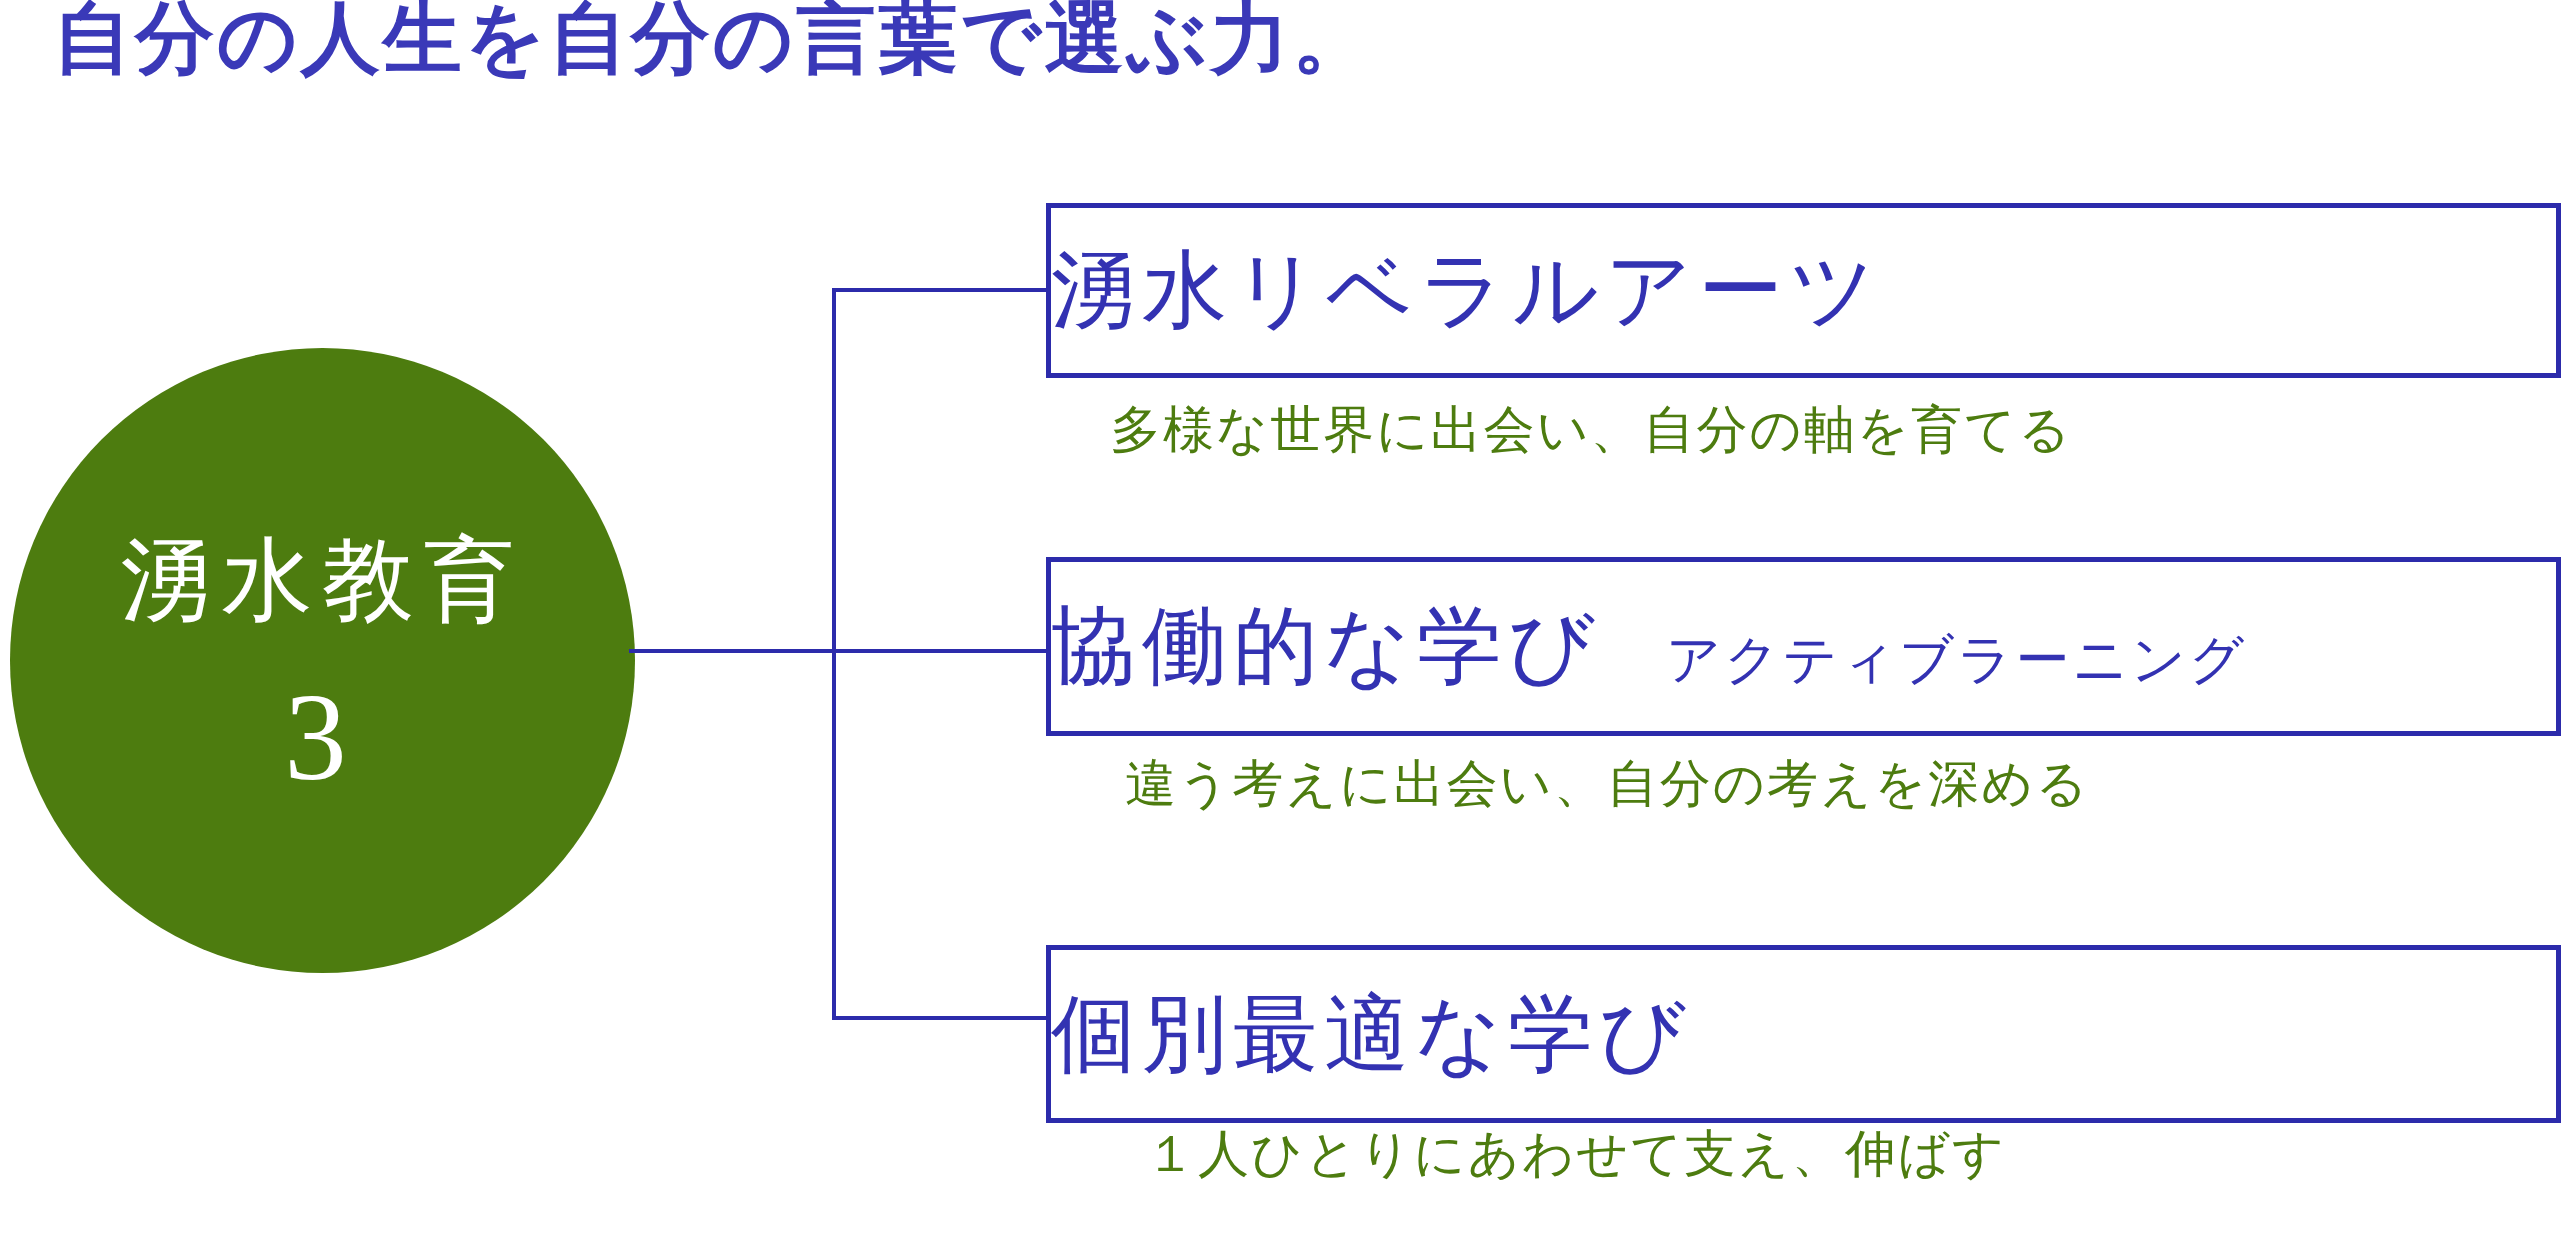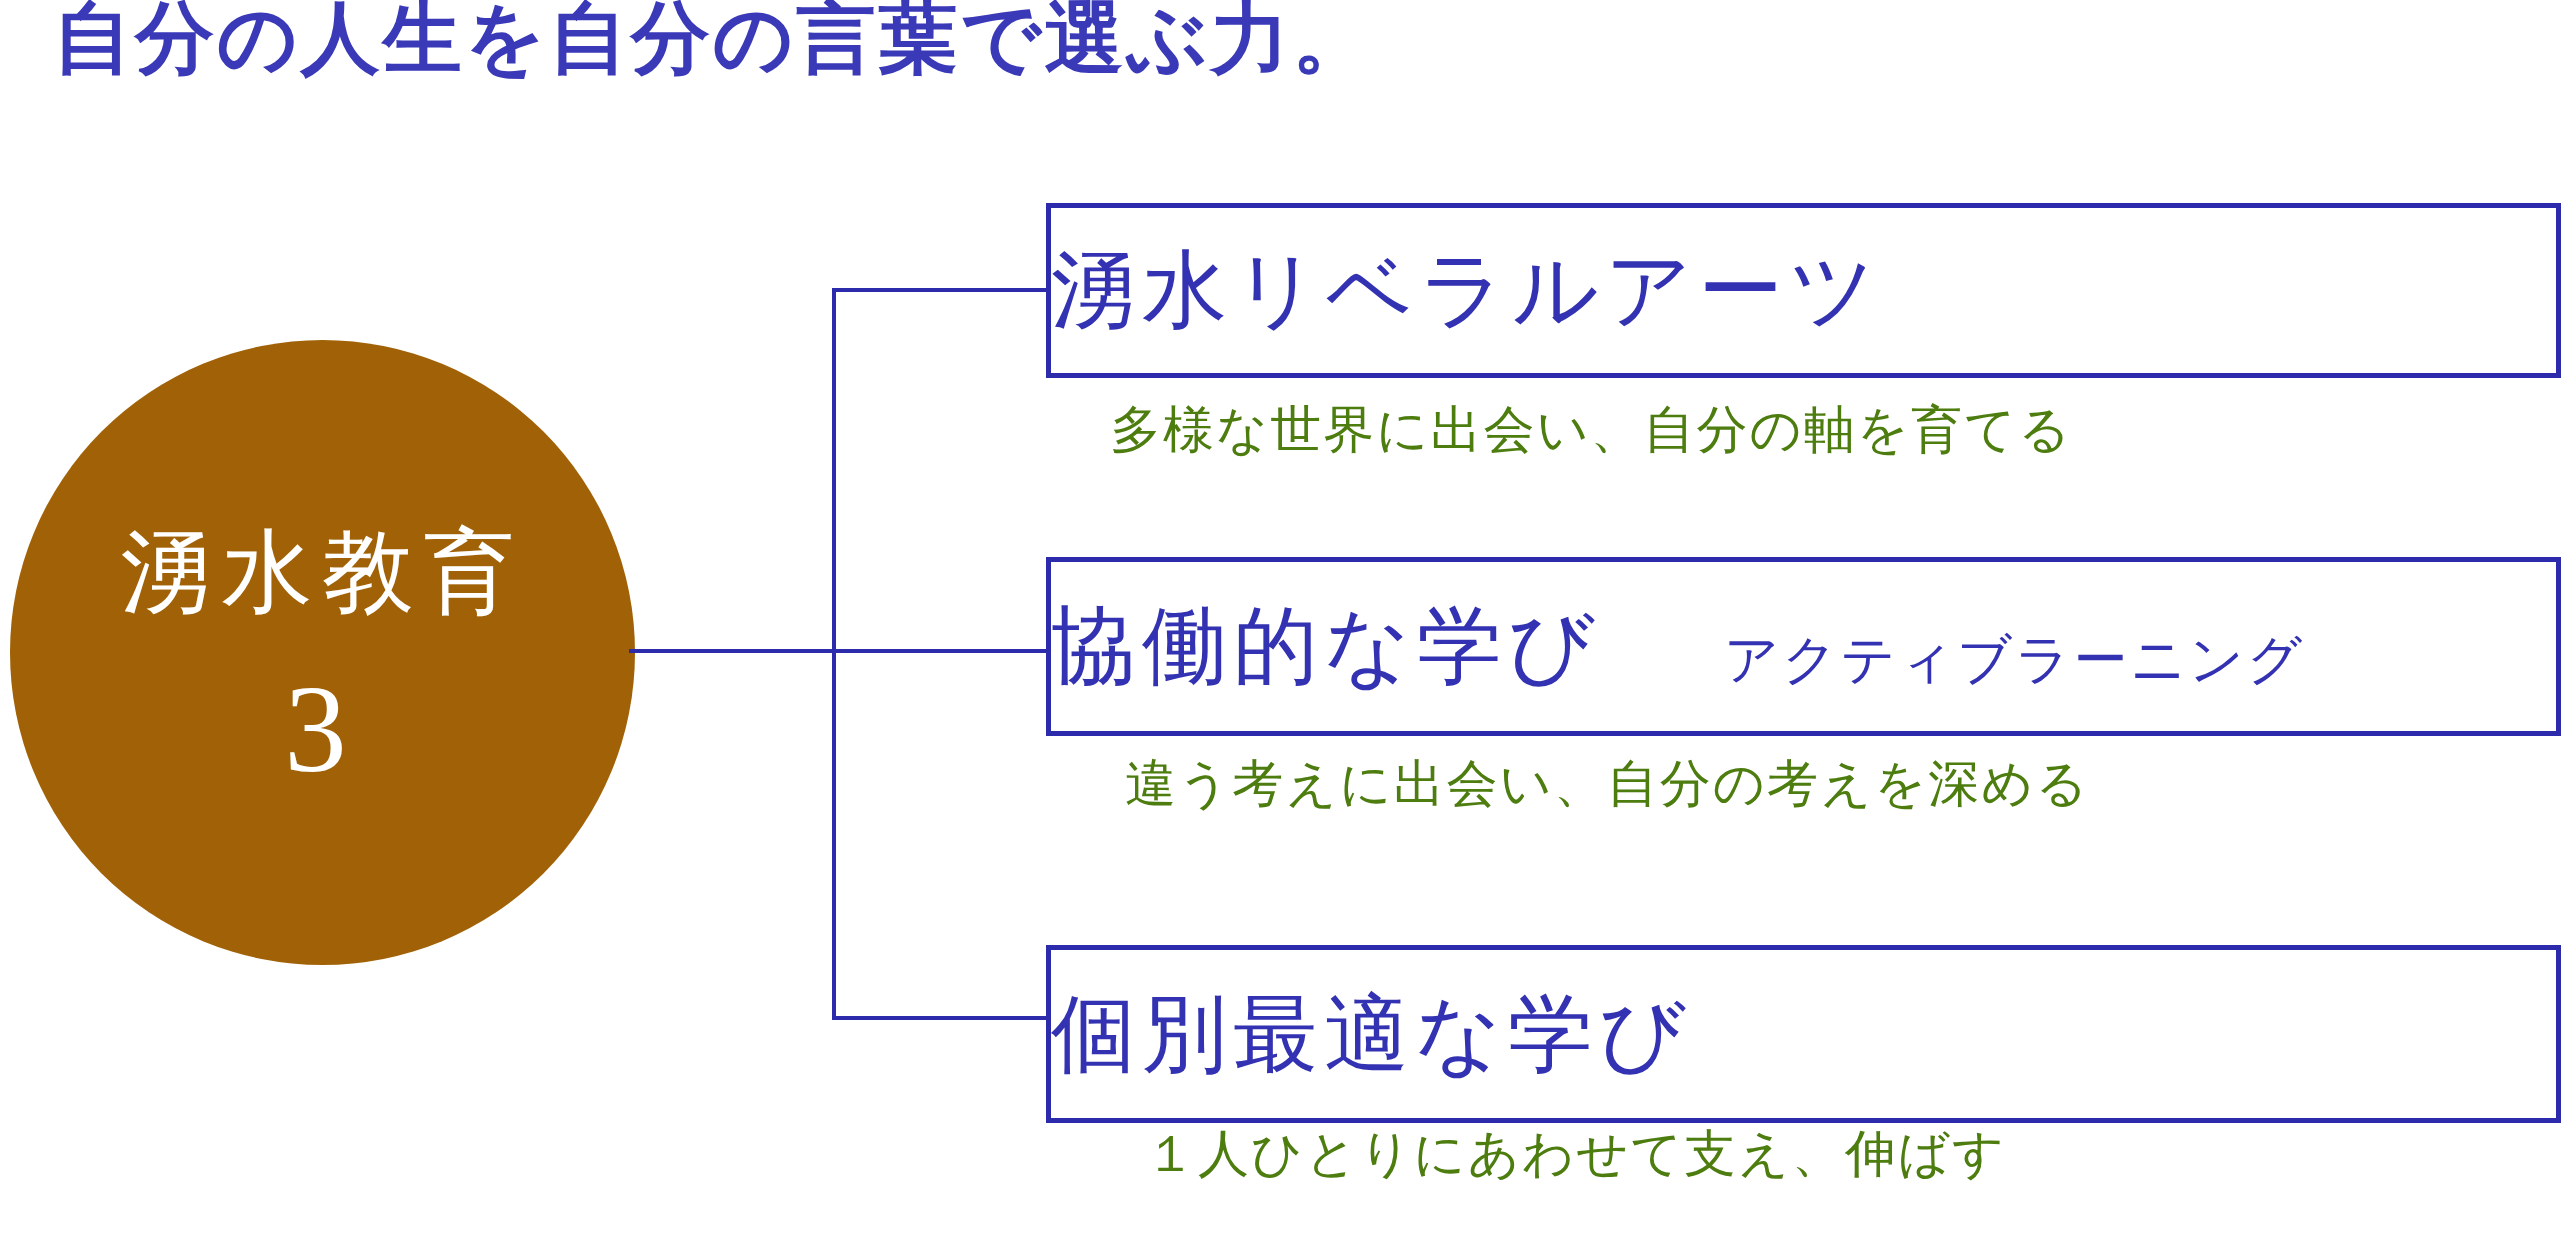--- a/index.html
+++ b/index.html
@@ -8,22 +8,22 @@
     font-family:"Liberation Serif","DejaVu Serif",serif;
   }
   
   .page-title{
     position:absolute;left:53px;top:-4px;
     font-size:79px;font-weight:bold;color:#3A39B8;
     letter-spacing:3px;white-space:nowrap;line-height:1.1;
   }
   
   .hub-circle{
-    position:absolute;left:10px;top:340px;width:625px;height:625px;
-    border-radius:50%;background:#a16207;
+    position:absolute;left:10px;top:348px;width:625px;height:625px;
+    border-radius:50%;background:#4d7c0f;
     display:flex;flex-direction:column;justify-content:center;align-items:center;
     color:#ffffff;
   }
   .hub-line1{font-size:91px;letter-spacing:10px;line-height:1;white-space:nowrap;}
   .hub-line2{font-size:91px;letter-spacing:8px;line-height:1;margin-top:61px;white-space:nowrap;display:flex;align-items:center;}
   .hub-big-digit{font-size:125px;line-height:.8;margin-right:6px;}
   
   .line{position:absolute;background:#2C2BAB;}
   .h-main{left:629px;top:649px;width:419px;height:4px;}
   .v-trunk{left:832px;top:288px;width:4px;height:732px;}
@@ -33,21 +33,21 @@
   .branch-box{
     position:absolute;left:1046px;width:1515px;
     border:5px solid #2C2BAB;background:#ffffff;
     display:flex;align-items:center;box-sizing:border-box;
     white-space:nowrap;
   }
   .box-1{top:203px;height:175px;}
   .box-2{top:557px;height:179px;gap:12px;}
   .box-3{top:945px;height:178px;}
   .box-title{font-size:85px;color:#3332B2;letter-spacing:6px;line-height:1;}
-  .box-tag{font-size:54px;color:#3332B2;letter-spacing:3px;margin-left:111px;margin-top:26px;line-height:1;}
+  .box-tag{font-size:54px;color:#3332B2;letter-spacing:3px;margin-left:53px;margin-top:26px;line-height:1;}
   .brand-logo{
     font-family:"Liberation Sans","DejaVu Sans",sans-serif;
     font-size:73px;letter-spacing:14px;margin-left:131px;margin-top:6px;line-height:1;
     color:#1A1A1A;
   }
   .brand-accent{color:#2DE6AF;}
   
   .subtitle{
     position:absolute;font-size:51px;color:#4d7c0f;
     letter-spacing:2px;white-space:nowrap;line-height:1.15;text-align:right;

